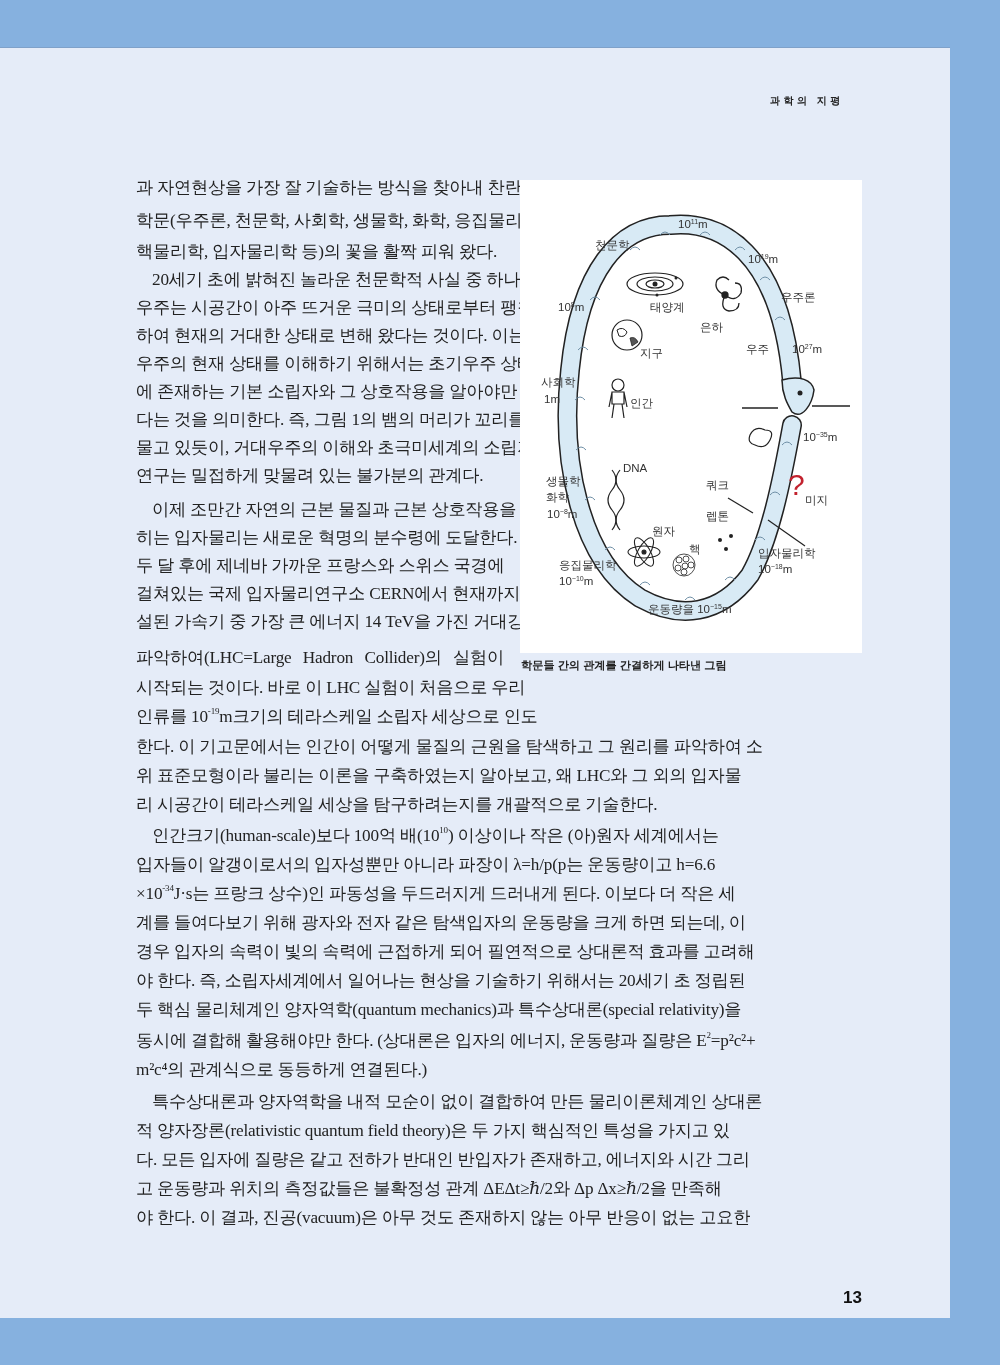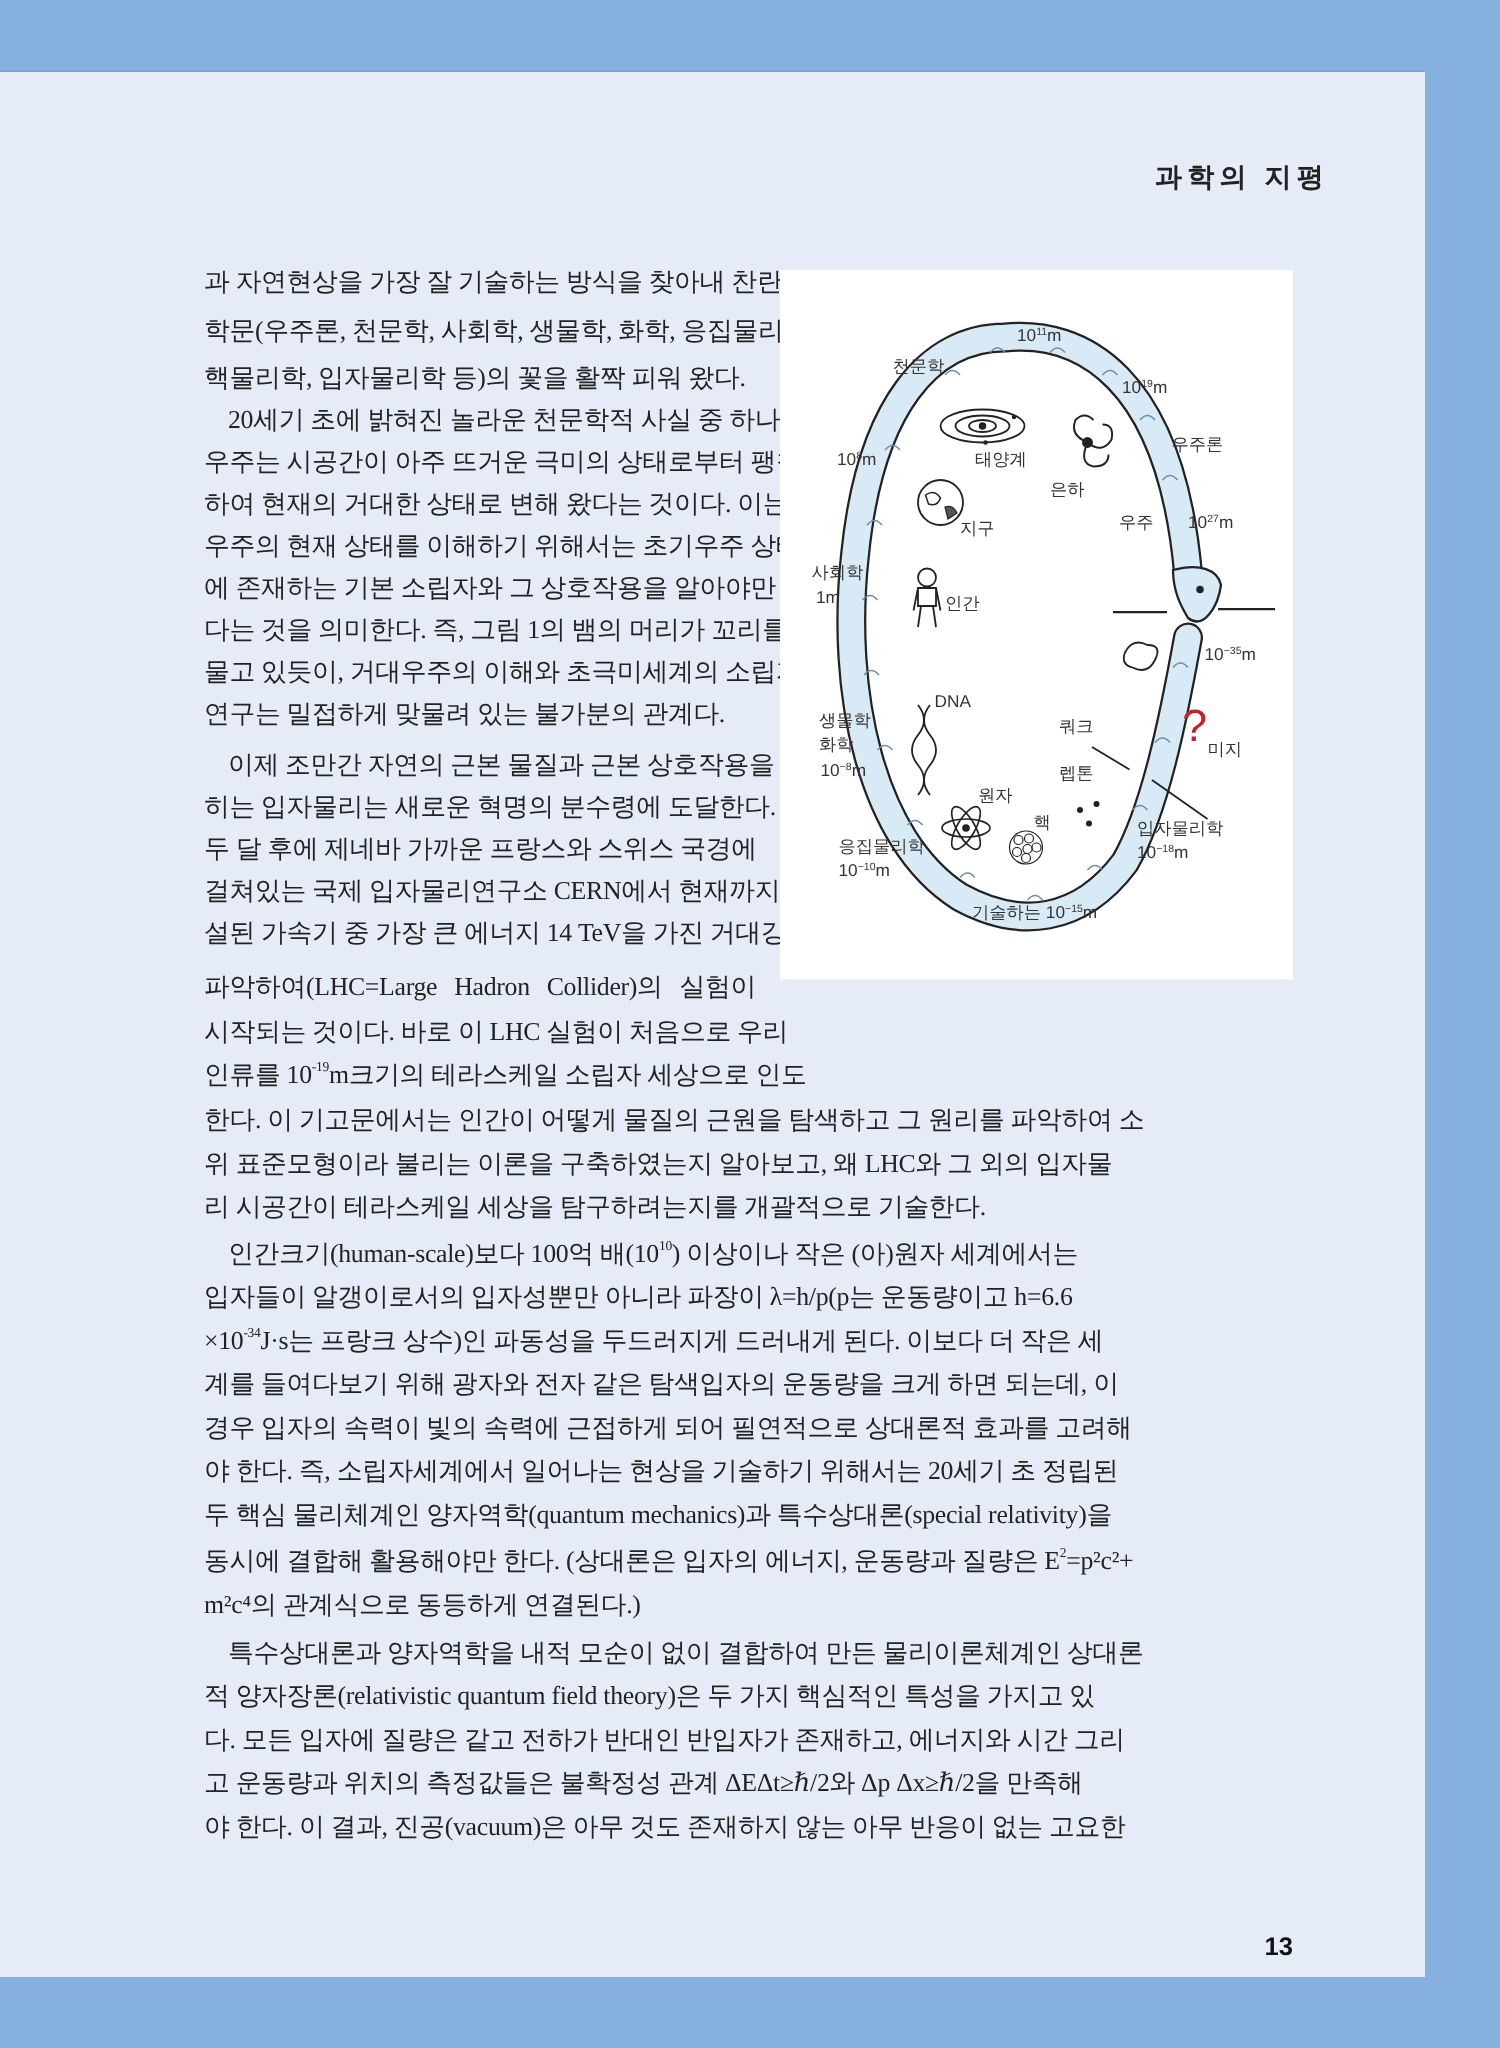--- a/index.html
+++ b/index.html
@@ -5,22 +5,22 @@
     html, body { margin:0; padding:0; }
     body {
       width:1000px; height:1365px; background:#86b1df; position:relative; overflow:hidden;
       font-family: "Liberation Serif", "DejaVu Serif", serif;
     }
     .page {
       position:absolute; left:0; top:48px; width:950px; height:1270px;
       background:#e5ecf8; box-shadow: 0 -1px 0 #7fa1c9;
     }
     .running-head {
-      position:absolute; left:770px; top:106px; font-family:"Liberation Sans","DejaVu Sans",sans-serif;
-      font-weight:bold; font-size:18px; letter-spacing:3.5px; color:#222;
+      position:absolute; left:770px; top:94px; font-family:"Liberation Sans","DejaVu Sans",sans-serif;
+      font-weight:bold; font-size:10px; letter-spacing:3.5px; color:#222;
     }
     .line {
       position:absolute; font-size:17.2px; color:#222; white-space:nowrap; line-height:20px;
       letter-spacing:-0.2px;
     }
     .narrow { left:136px; width:368px; text-align:justify; text-align-last:justify; }
     .wide { left:136px; width:578px; text-align:justify; text-align-last:justify; }
     .indent { padding-left:16px; box-sizing:border-box; }
     .last { text-align-last:left; }
     sup { font-size:9px; vertical-align:top; line-height:9px; }
@@ -205,19 +205,20 @@
   <div class="lbl" style="left:186px;top:298px">쿼크</div>
   <div class="lbl" style="left:186px;top:329px">렙톤</div>
   <div class="qmark" style="left:268px;top:290px">?</div>
   <div class="lbl" style="left:285px;top:313px">미지</div>
   <div class="lbl" style="left:132px;top:344px">원자</div>
   <div class="lbl" style="left:169px;top:362px">핵</div>
   <div class="lbl" style="left:39px;top:378px">응집물리학</div>
   <div class="lbl" style="left:39px;top:394px"><span>10</span><sup>−10</sup><span>m</span></div>
   <div class="lbl" style="left:238px;top:366px">입자물리학</div>
   <div class="lbl" style="left:238px;top:382px"><span>10</span><sup>−18</sup><span>m</span></div>
-  <div class="lbl" style="left:128px;top:422px"><span>기술하는</span> <span>10</span><sup>−15</sup><span>m</span></div>
+  <div class="lbl" style="left:128px;top:422px"><span>운동량을</span> <span>10</span><sup>−15</sup><span>m</span></div>
 </div>
 
 <div class="caption">
+  <div>학문들 간의 관계를 간결하게 나타낸 그림</div>
 </div>
 
 <div class="page-number">13</div>
 
 </body></html>

